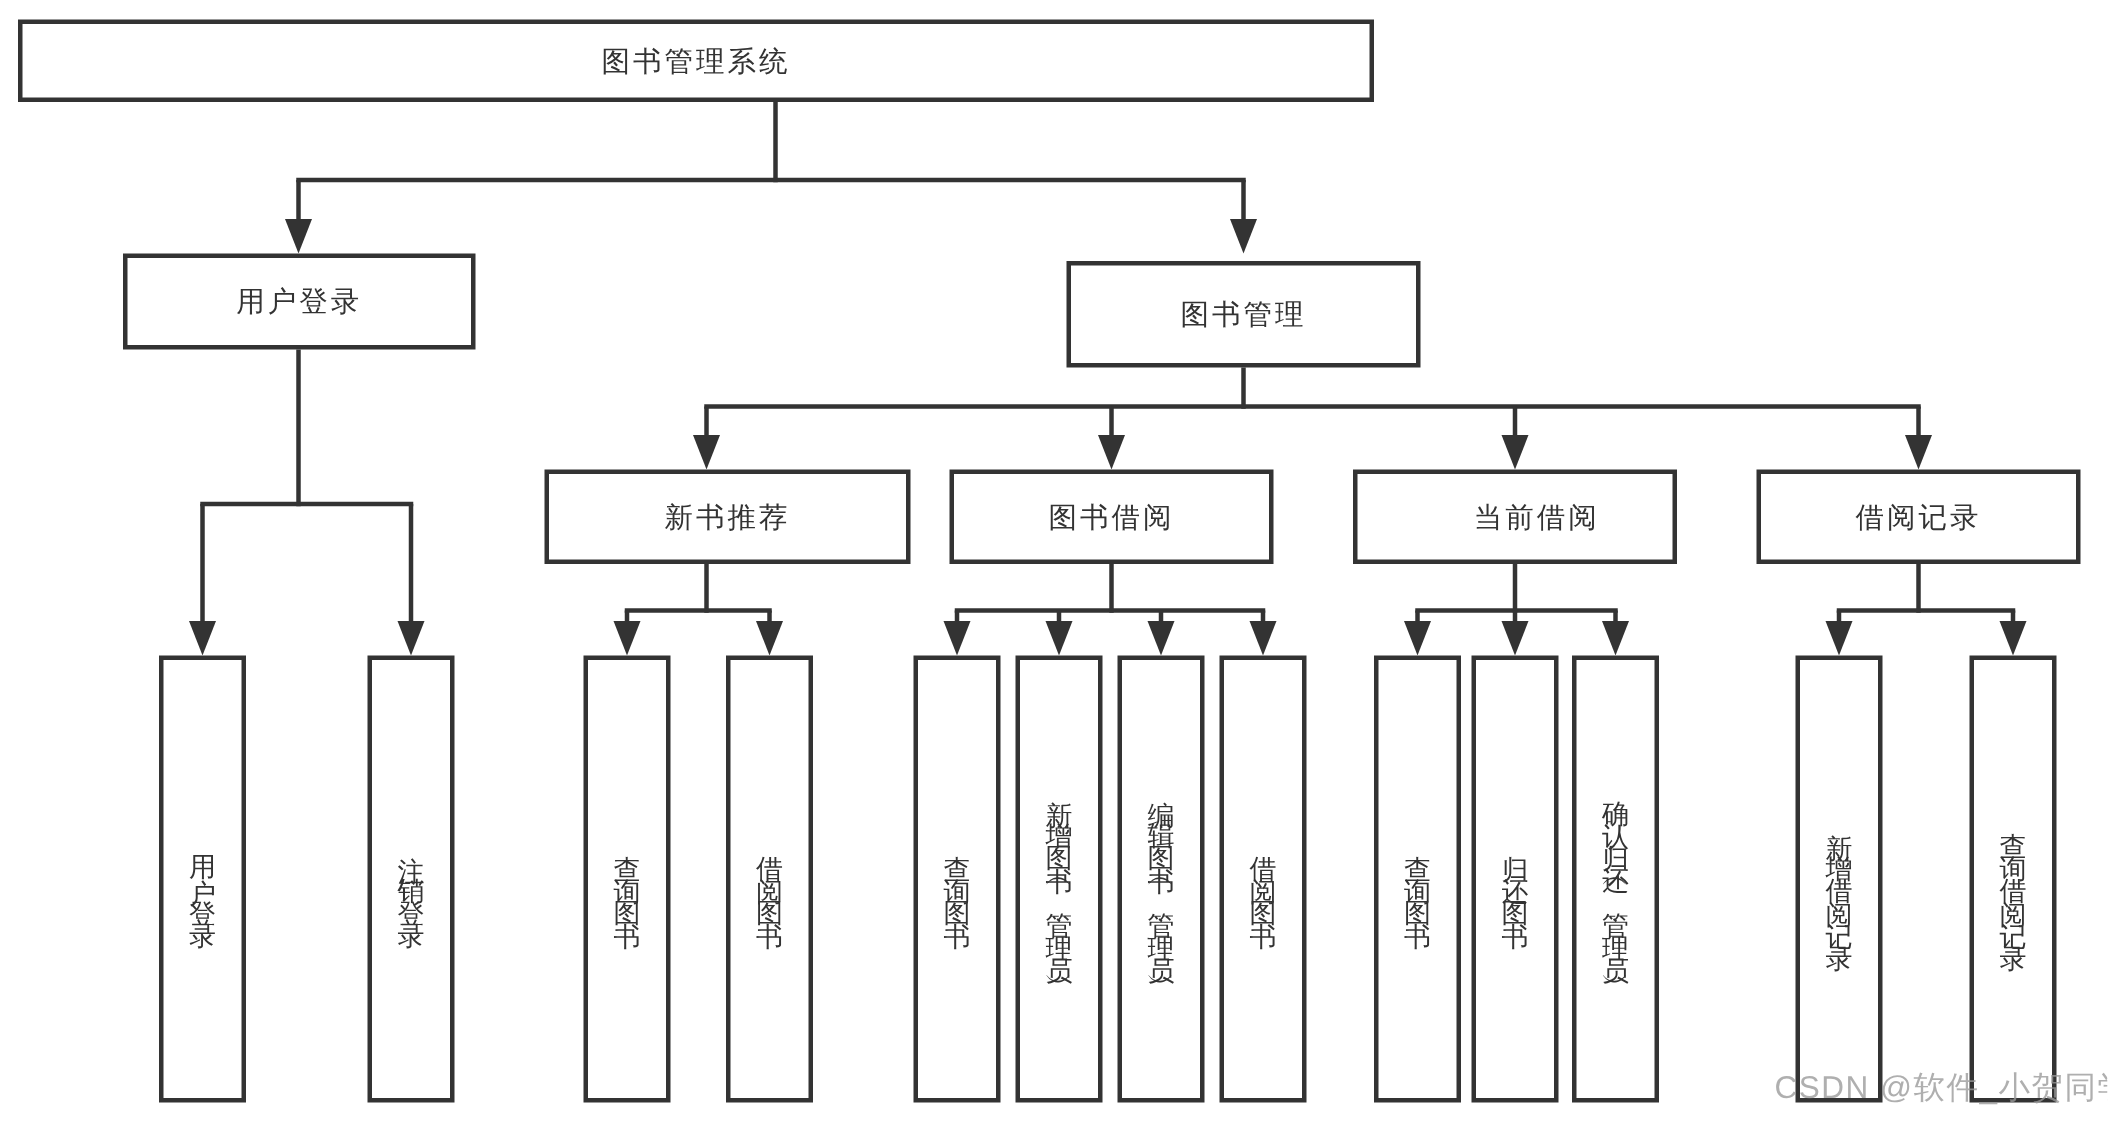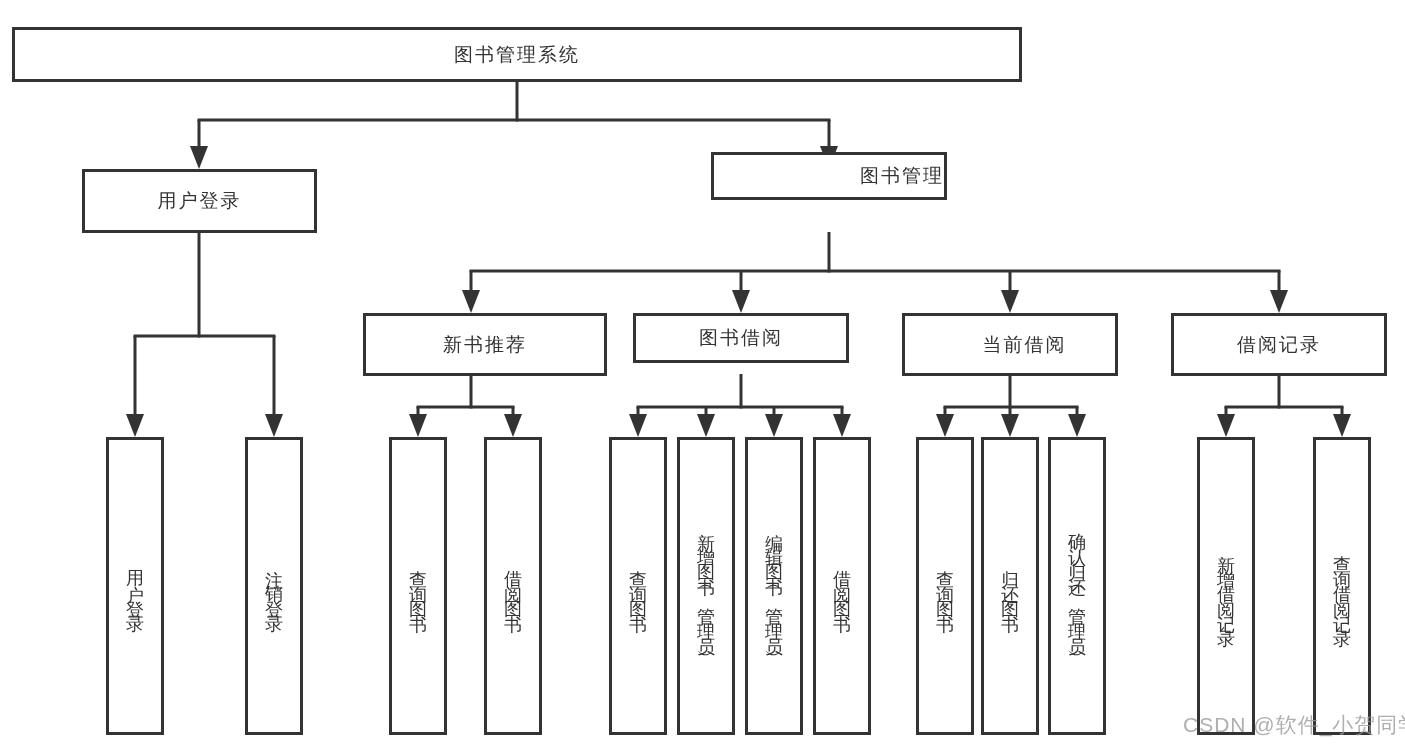--- a/index.html
+++ b/index.html
@@ -119,35 +119,35 @@
       <use href="#tri" x="774" y="437"></use>
       <use href="#tri" x="842" y="437"></use>
       <use href="#tri" x="945" y="437"></use>
       <use href="#tri" x="1010" y="437"></use>
       <use href="#tri" x="1077" y="437"></use>
       <use href="#tri" x="1226" y="437"></use>
       <use href="#tri" x="1342" y="437"></use>
     </g>
   </svg>
 
-  <div class="node hbox" style="left:12px; top:27px; width:1010px; height:55px;">
+  <div class="node hbox" style="left:12px; top:13px; width:904px; height:55px;">
     <span>图书管理系统</span>
   </div>
 
   <div class="node hbox" style="left:82px; top:169px; width:235px; height:64px;">
     <span>用户登录</span>
   </div>
-  <div class="node hbox" style="left:711px; top:152px; width:236px; height:48px;justify-content:flex-end;">
+  <div class="node hbox" style="left:711px; top:174px; width:236px; height:71px;">
     <span>图书管理</span>
   </div>
 
   <div class="node hbox" style="left:363px; top:313px; width:244px; height:63px;">
     <span>新书推荐</span>
   </div>
-  <div class="node hbox" style="left:633px; top:313px; width:216px; height:50px;">
+  <div class="node hbox" style="left:633px; top:313px; width:216px; height:63px;">
     <span>图书借阅</span>
   </div>
   <div class="node hbox" style="left:902px; top:313px; width:216px; height:63px;padding-left:29px;">
     <span>当前借阅</span>
   </div>
   <div class="node hbox" style="left:1171px; top:313px; width:216px; height:63px;">
     <span>借阅记录</span>
   </div>
 
   <div class="node vbox" style="left:106px; top:437px; width:58px; height:298px;">

